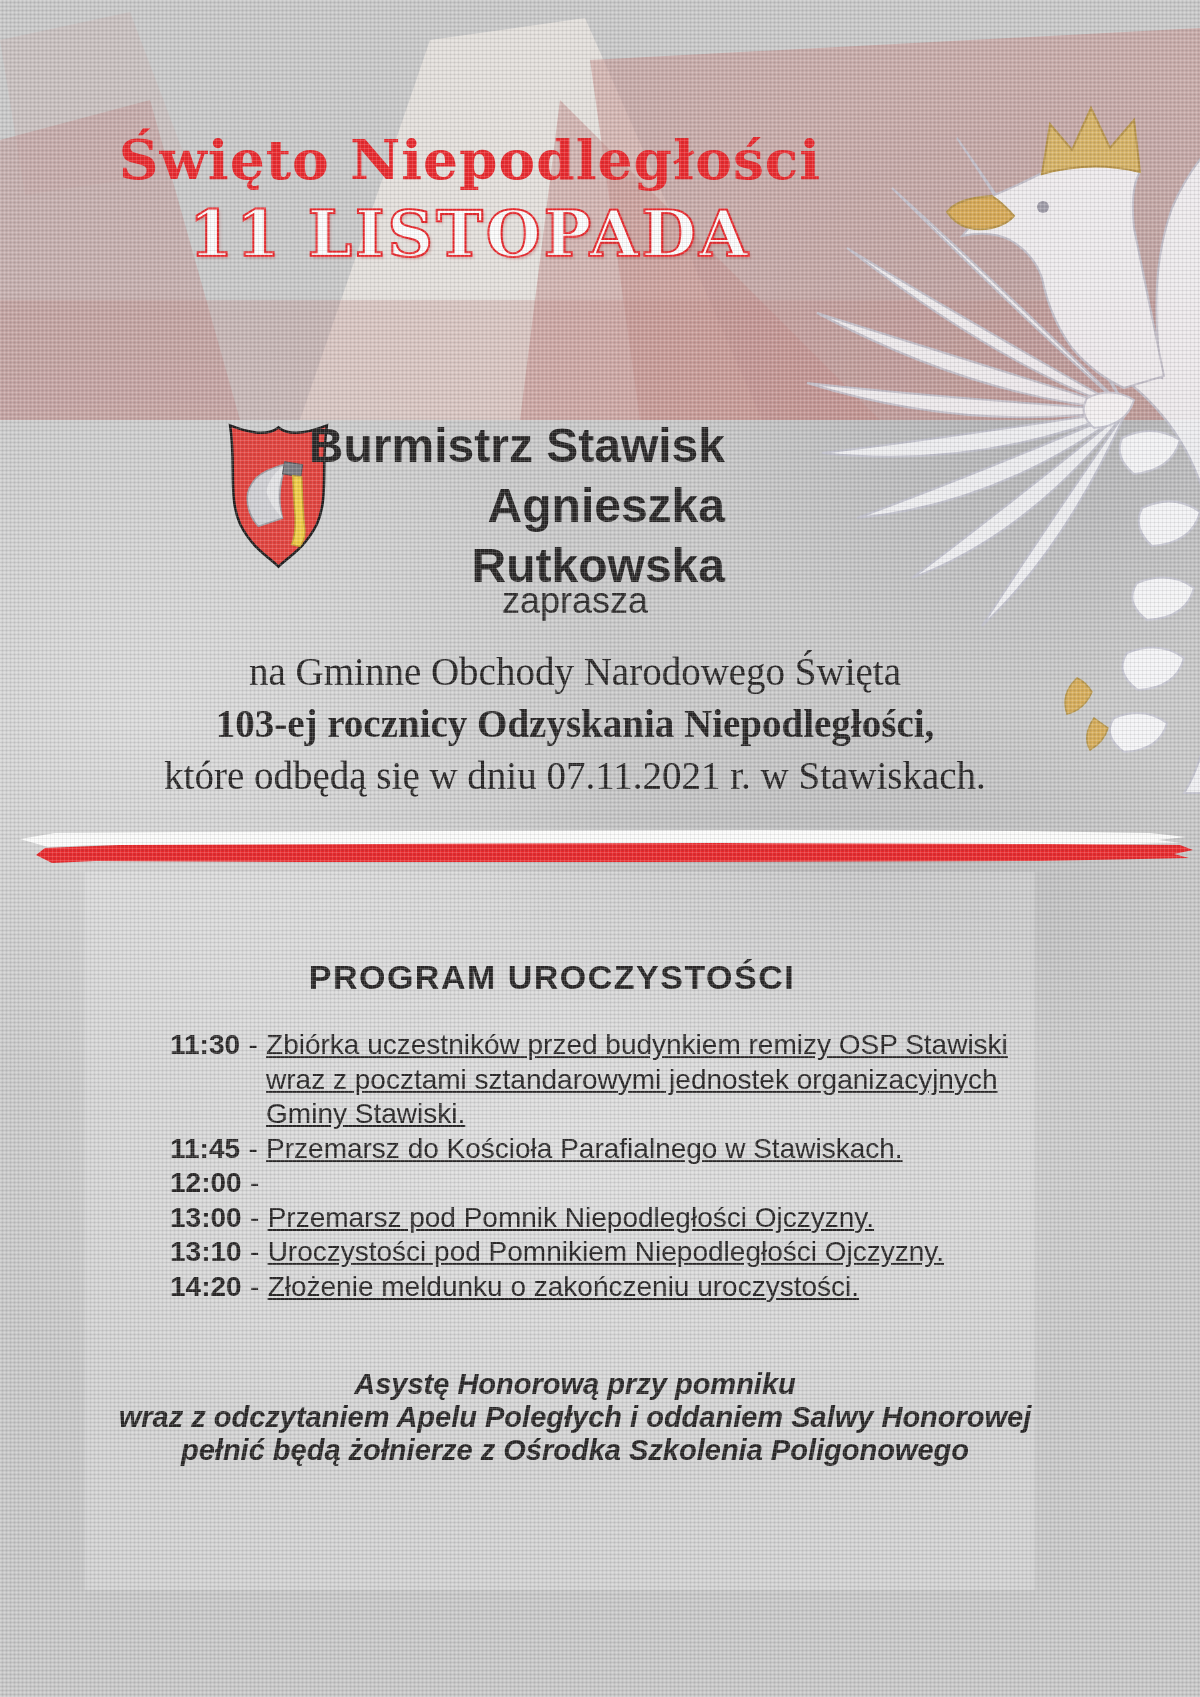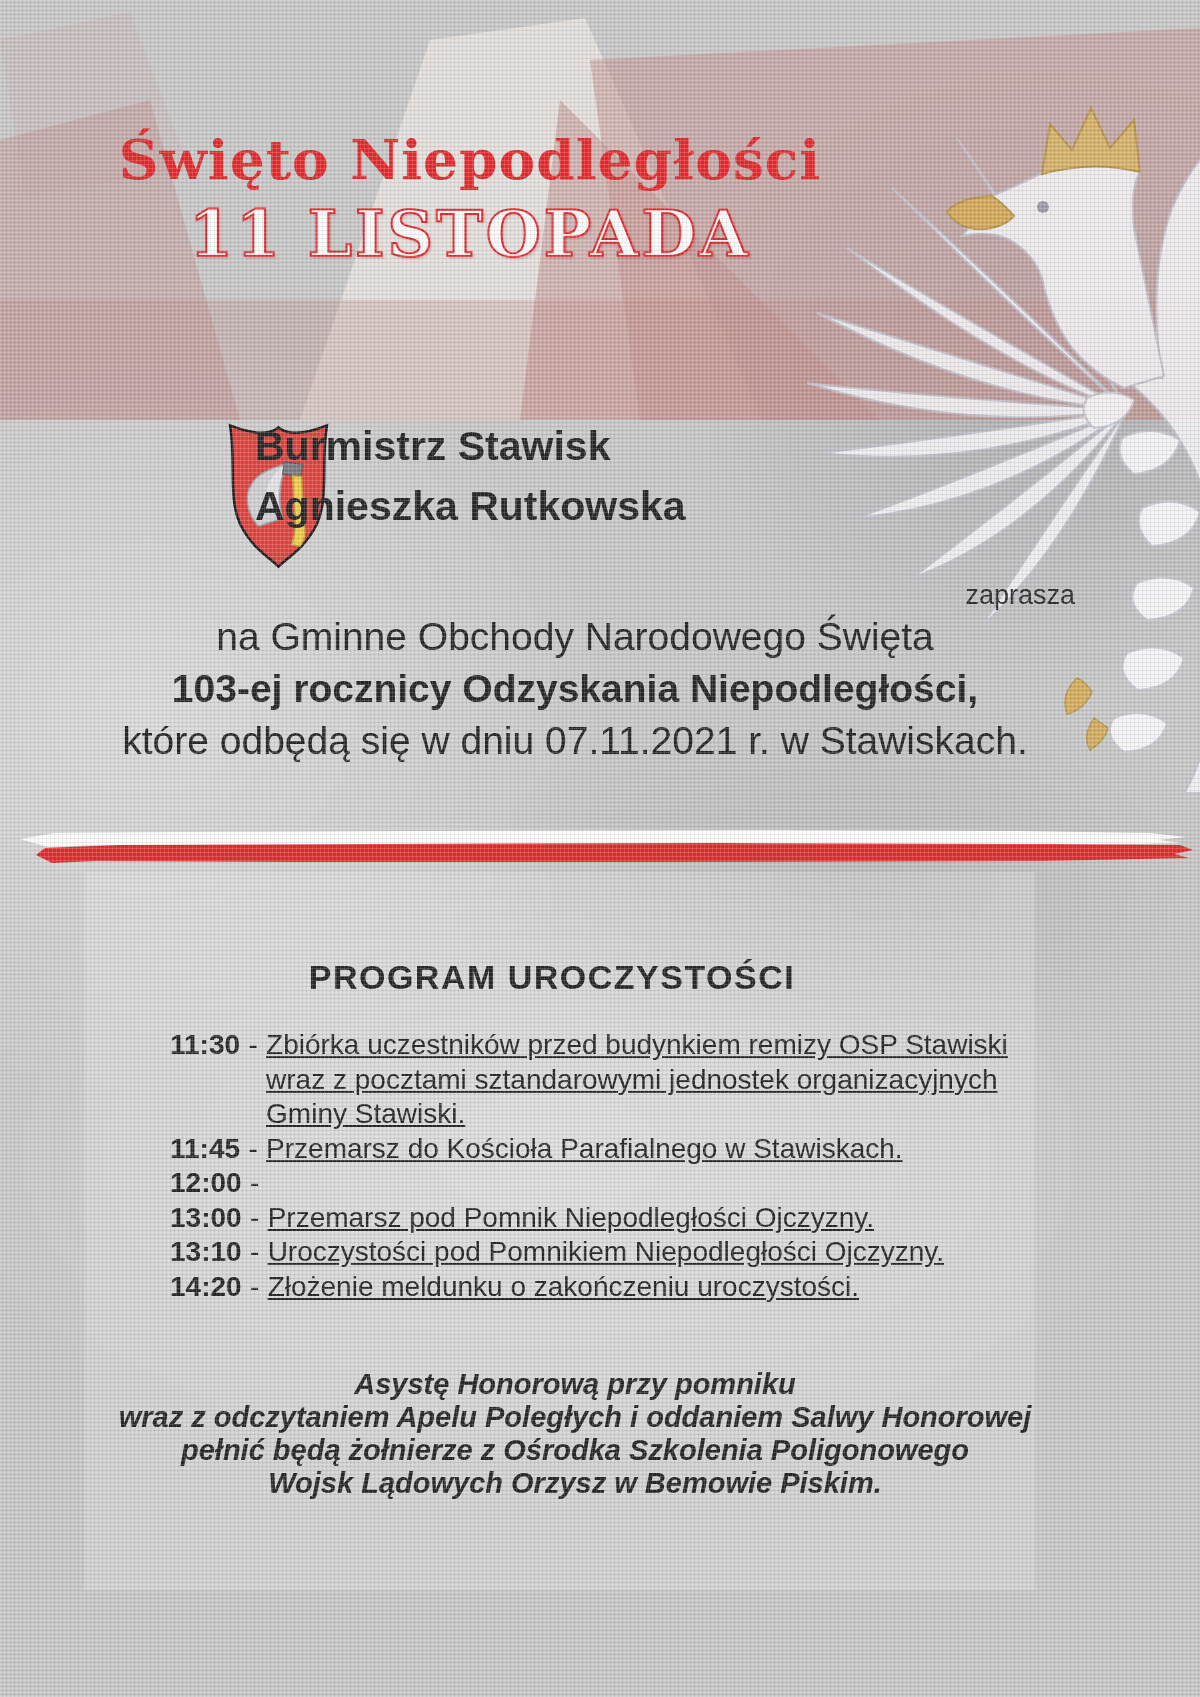--- a/index.html
+++ b/index.html
@@ -40,26 +40,26 @@
     letter-spacing:1px;
   }
   .title-line2{
     font-family:"DejaVu Serif", serif;font-weight:700;
     font-size:63px;line-height:1.0;margin-top:12px;
     color:#fbfbfb;letter-spacing:3px;
     -webkit-text-stroke:2px #e8272b;
     text-shadow:0 0 1px #e8272b, 2px 2px 3px rgba(180,60,60,.35);
   }
   .crest{position:absolute;left:220px;top:419px;width:117px;height:152px;}
-  .host-block{position:absolute;left:255px;top:416px;width:470px;text-align:left;
-    font-weight:700;font-size:41px;line-height:60px;color:#262424;}
-  .invite-word{position:absolute;left:75px;top:580px;width:1000px;text-align:right;
-    font-size:27px;color:#2e2c2c;}
-  .invite-block{position:absolute;left:45px;top:611px;width:1060px;text-align:center;
-    font-size:39px;line-height:52px;color:#262424;}
+  .host-block{position:absolute;left:255px;top:416px;width:470px;text-align:right;
+    font-weight:700;font-size:48px;line-height:60px;color:#262424;}
+  .invite-word{position:absolute;left:75px;top:580px;width:1000px;text-align:center;
+    font-size:36px;color:#2e2c2c;}
+  .invite-block{position:absolute;left:45px;top:646px;width:1060px;text-align:center;
+    font-size:39px;line-height:52px;color:#262424;font-family:Liberation Serif, serif;}
   .invite-bold{font-weight:700;}
   .program-heading{position:absolute;left:102px;top:958px;width:900px;text-align:center;
     font-size:34px;font-weight:700;letter-spacing:1.5px;color:#262424;}
   .program-list{position:absolute;left:170px;top:1028px;width:900px;
     font-size:28px;line-height:34.5px;color:#272525;}
   .prog-row{display:flex;align-items:flex-start;}
   .prog-time{flex:0 0 64px;font-weight:700;text-align:right;}
   .prog-dash{flex:0 0 26px;text-align:center;}
   .prog-text{flex:1;text-decoration:underline;}
   .footer-block{position:absolute;left:85px;top:1368px;width:980px;text-align:center;
@@ -190,19 +190,18 @@
         <span class="prog-time">14:20</span>
         <span class="prog-dash">-</span>
         <span class="prog-text">Złożenie meldunku o zakończeniu uroczystości.</span>
       </div>
     </div>
 
     <div class="footer-block">
       <div>Asystę Honorową przy pomniku</div>
       <div>wraz z odczytaniem Apelu Poległych i oddaniem Salwy Honorowej</div>
       <div>pełnić będą żołnierze z Ośrodka Szkolenia Poligonowego</div>
-      <div>Wojsk Lądowych Orzysz w Bemowie Piskim.</div>
     </div>
 
   </div>
 
   <div class="texture"></div>
 </div>
 
 </body></html>

